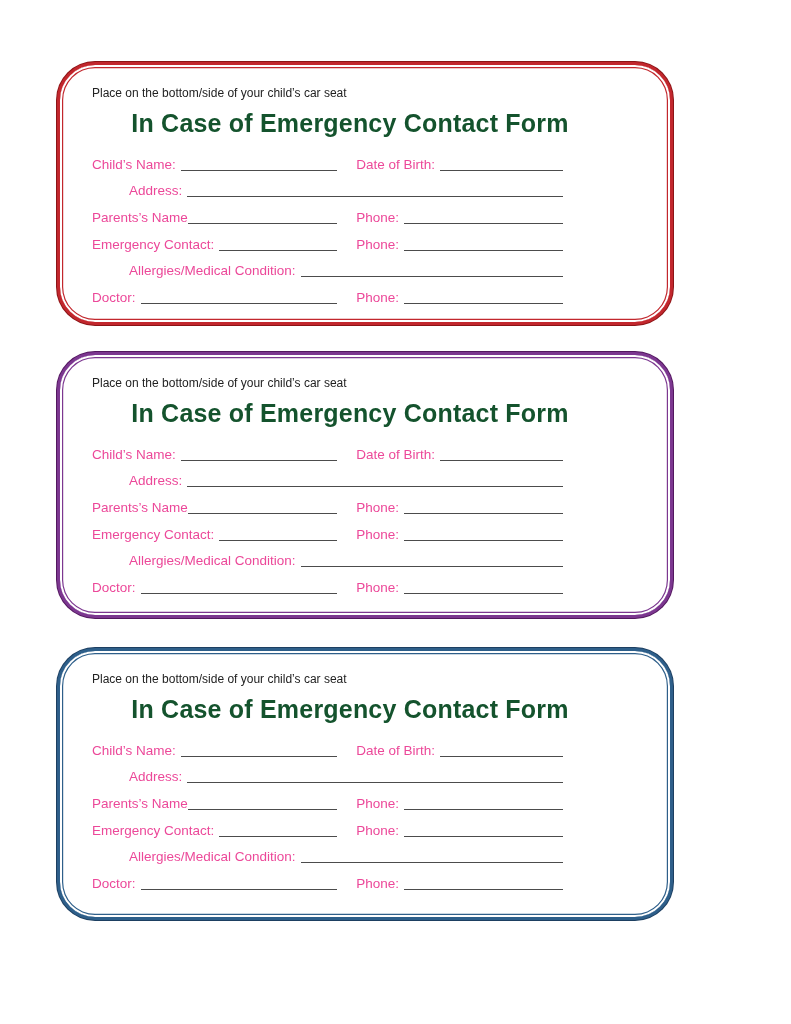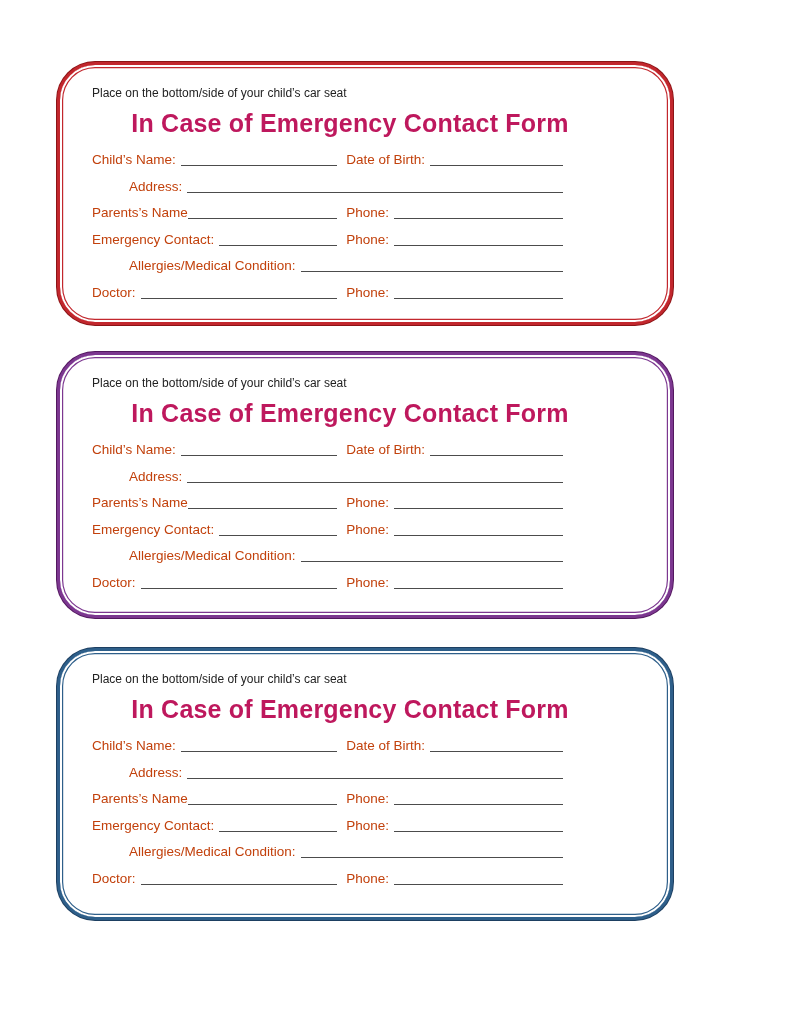--- a/index.html
+++ b/index.html
@@ -33,35 +33,35 @@
     line-height: 14px;
     color: #222222;
     margin-top: 2px;
     white-space: nowrap;
   }
   .title {
     font-size: 25px;
     font-weight: bold;
     line-height: 29px;
     text-align: center;
-    color: #be185d;
+    color: #14532d;
     letter-spacing: 0.2px;
     margin: 9px -45px 13px 0;
     white-space: nowrap;
   }
   .row {
     display: flex;
-    align-items: flex-start;
+    align-items: center;
     height: 26.6px;
     font-size: 13.5px;
-    color: #c2410c;
+    color: #ec4899;
   }
   .field { display: flex; align-items: flex-end; min-width: 0; }
   .field-left  { width: 54%; padding-right: 9px; box-sizing: border-box; }
-  .field-right { flex: 1 1 auto; }
+  .field-right { flex: 1 1 auto; margin-left: 10px; }
   .field-full  { flex: 1 1 auto; width: 100%; margin-left: 37px; }
   .lbl { line-height: 17px; white-space: nowrap; flex: 0 0 auto; }
   .line {
     flex: 1 1 auto;
     height: 13px;
     margin-bottom: 2px;
     margin-left: 5px;
     border-bottom: 1.3px solid #4c4c4c;
     min-width: 10px;
   }

